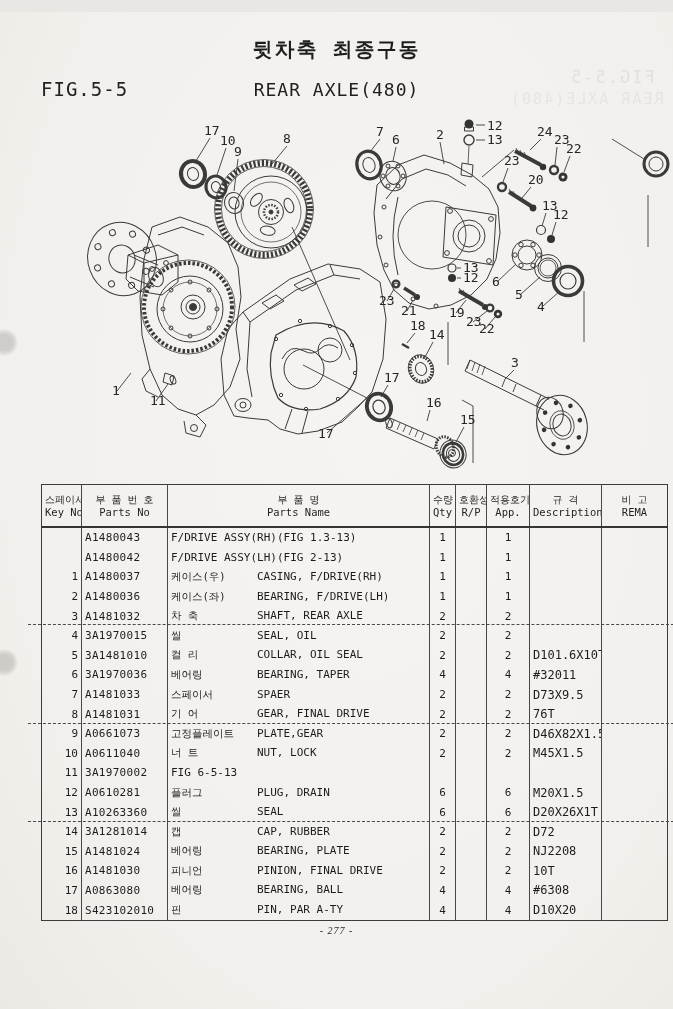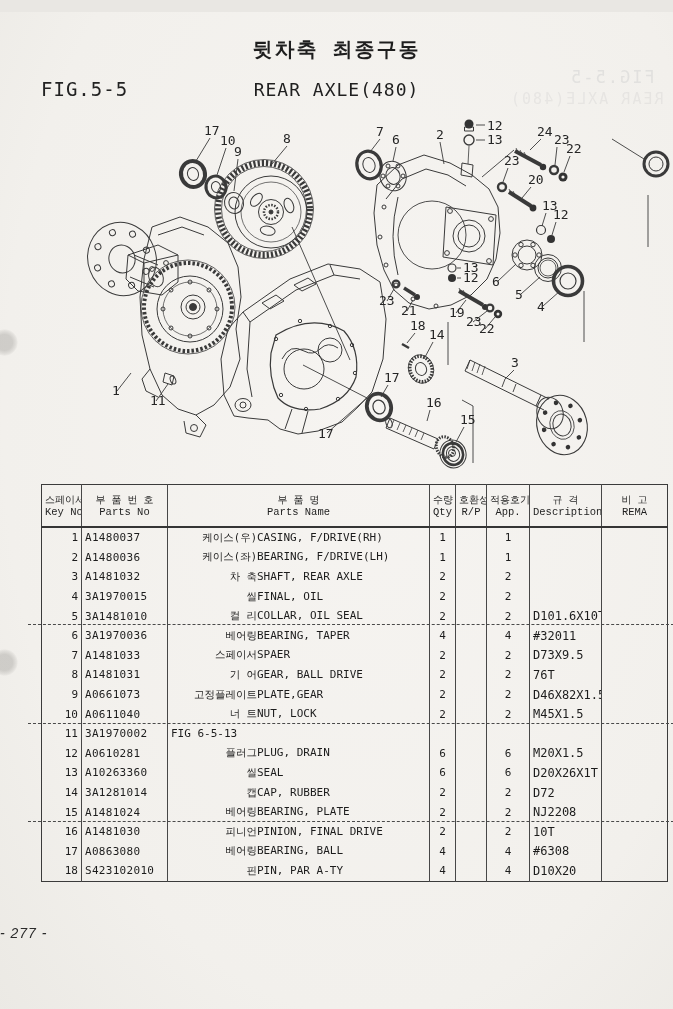--- a/index.html
+++ b/index.html
@@ -19,34 +19,34 @@
   .title-en{position:absolute;top:67px;left:0;width:100%;text-align:center;font-size:18px;letter-spacing:1px;color:#1f1f1f;}
   .diagram{position:absolute;top:95px;left:0;}
   .diagram text{font-family:"DejaVu Sans Mono","DejaVu Sans",sans-serif;font-size:13px;fill:#252525;stroke:none;}
   .diagram line{stroke:#3a3a3a;stroke-width:.9;}
   .table-wrap{position:absolute;top:472px;left:41px;width:626px;}
   table.parts{border-collapse:collapse;table-layout:fixed;width:626px;border:1.6px solid #3b3b3b;}
   table.parts th,table.parts td{border-left:1px solid #474747;padding:0 3px;overflow:hidden;white-space:nowrap;}
   table.parts th:first-child,table.parts td:first-child{border-left:none;}
   thead th{height:41px;vertical-align:middle;text-align:center;border-bottom:2px solid #353535;font-weight:normal;}
   .hko{font-size:10px;letter-spacing:0;line-height:13px;color:#1f1f1f;}
-  .hen{font-size:10.5px;line-height:13px;color:#1f1f1f;font-family:Liberation Mono, monospace;}
+  .hen{font-size:10.5px;line-height:13px;color:#1f1f1f;}
   tbody td{height:19.6px;font-size:11px;color:#1c1c1c;}
   td.c-key{text-align:right;padding-right:7px;}
   td.c-pno{padding-left:5px;letter-spacing:.3px;}
   td.c-name{padding-left:4px;}
-  .nm-ko{display:inline-block;width:86px;font-size:10.5px;text-align:right;}
+  .nm-ko{display:inline-block;width:86px;font-size:10.5px;}
   .nm-en{font-size:11px;}
   td.c-qty{text-align:center;}
   td.c-rp{text-align:center;}
   td.c-app{text-align:center;}
   td.c-desc{padding-left:3px;font-size:12px;}
   .dash-line{position:absolute;left:-13px;right:-7px;border-top:1.7px dashed #4a4a4a;height:0;}
-  .page-number{position:absolute;top:913px;left:0;width:100%;text-align:left;
-               font-family:Liberation Sans, sans-serif;font-style:italic;font-size:14px;letter-spacing:1px;color:#2a2a2a;}
+  .page-number{position:absolute;top:913px;left:0;width:100%;text-align:center;
+               font-family:Liberation Serif, serif;font-style:italic;font-size:10px;letter-spacing:1px;color:#2a2a2a;}
 </style>
 </head>
 <body>
 
 <div class="page">
   <div class="punch punch-top"></div>
   <div class="punch punch-bottom"></div>
   <div class="ghost ghost1">FIG.5-5</div>
   <div class="ghost ghost2">REAR AXLE(480)</div>
 
@@ -440,20 +440,40 @@
               <div class="hen">Description</div>
             </th>
             <th>
               <div class="hko">비 고</div>
               <div class="hen">REMA</div>
             </th>
           </tr>
       </thead>
       <tbody id="table-body">
           <tr>
+            <td class="c-key"></td>
+            <td class="c-pno">A1480043</td>
+            <td class="c-name"><span class="nm-en">F/DRIVE ASSY(RH)(FIG 1.3-13)</span></td>
+            <td class="c-qty">1</td>
+            <td class="c-rp"></td>
+            <td class="c-app">1</td>
+            <td class="c-desc"></td>
+            <td class="c-rema"></td>
+          </tr>
+          <tr>
+            <td class="c-key"></td>
+            <td class="c-pno">A1480042</td>
+            <td class="c-name"><span class="nm-en">F/DRIVE ASSY(LH)(FIG 2-13)</span></td>
+            <td class="c-qty">1</td>
+            <td class="c-rp"></td>
+            <td class="c-app">1</td>
+            <td class="c-desc"></td>
+            <td class="c-rema"></td>
+          </tr>
+          <tr>
             <td class="c-key">1</td>
             <td class="c-pno">A1480037</td>
             <td class="c-name"><span class="nm-ko">케이스(우)</span><span class="nm-en">CASING, F/DRIVE(RH)</span></td>
             <td class="c-qty">1</td>
             <td class="c-rp"></td>
             <td class="c-app">1</td>
             <td class="c-desc"></td>
             <td class="c-rema"></td>
           </tr>
           <tr>
@@ -472,21 +492,21 @@
             <td class="c-name"><span class="nm-ko">차 축</span><span class="nm-en">SHAFT, REAR AXLE</span></td>
             <td class="c-qty">2</td>
             <td class="c-rp"></td>
             <td class="c-app">2</td>
             <td class="c-desc"></td>
             <td class="c-rema"></td>
           </tr>
           <tr>
             <td class="c-key">4</td>
             <td class="c-pno">3A1970015</td>
-            <td class="c-name"><span class="nm-ko">씰</span><span class="nm-en">FINAL, OIL</span></td>
+            <td class="c-name"><span class="nm-ko">씰</span><span class="nm-en">SEAL, OIL</span></td>
             <td class="c-qty">2</td>
             <td class="c-rp"></td>
             <td class="c-app">2</td>
             <td class="c-desc"></td>
             <td class="c-rema"></td>
           </tr>
           <tr>
             <td class="c-key">5</td>
             <td class="c-pno">3A1481010</td>
             <td class="c-name"><span class="nm-ko">컬 리</span><span class="nm-en">COLLAR, OIL SEAL</span></td>
@@ -512,21 +532,21 @@
             <td class="c-name"><span class="nm-ko">스페이서</span><span class="nm-en">SPAER</span></td>
             <td class="c-qty">2</td>
             <td class="c-rp"></td>
             <td class="c-app">2</td>
             <td class="c-desc">D73X9.5</td>
             <td class="c-rema"></td>
           </tr>
           <tr>
             <td class="c-key">8</td>
             <td class="c-pno">A1481031</td>
-            <td class="c-name"><span class="nm-ko">기 어</span><span class="nm-en">GEAR, BALL DRIVE</span></td>
+            <td class="c-name"><span class="nm-ko">기 어</span><span class="nm-en">GEAR, FINAL DRIVE</span></td>
             <td class="c-qty">2</td>
             <td class="c-rp"></td>
             <td class="c-app">2</td>
             <td class="c-desc">76T</td>
             <td class="c-rema"></td>
           </tr>
           <tr>
             <td class="c-key">9</td>
             <td class="c-pno">A0661073</td>
             <td class="c-name"><span class="nm-ko">고정플레이트</span><span class="nm-en">PLATE,GEAR</span></td>

